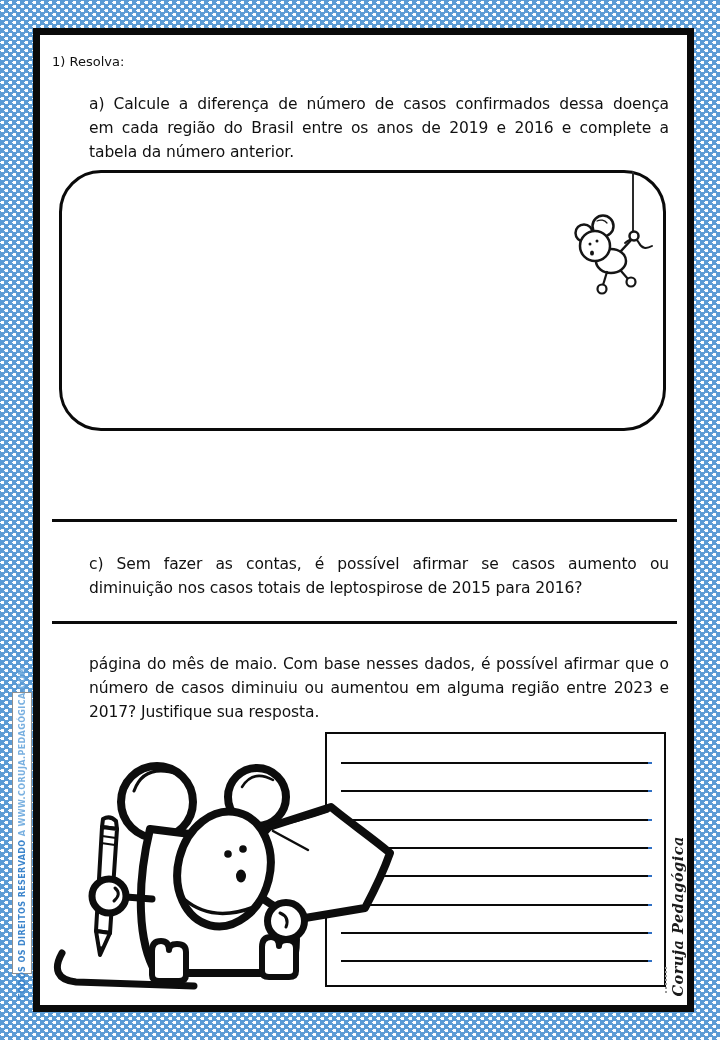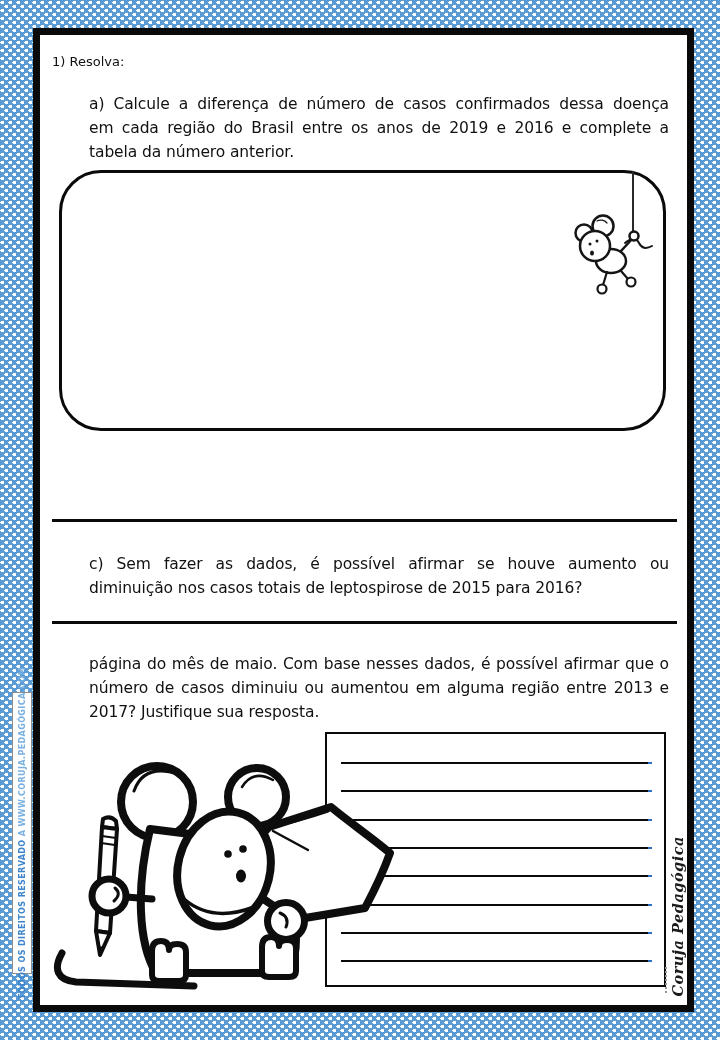--- a/index.html
+++ b/index.html
@@ -94,28 +94,28 @@
           <circle cx="36" cy="53" r="15" fill="#fff" stroke-width="2.5"></circle>
           <circle cx="31" cy="51" r="1.5" fill="#151515" stroke="none"></circle>
           <circle cx="38" cy="48" r="1.5" fill="#151515" stroke="none"></circle>
           <ellipse cx="33" cy="60" rx="2" ry="2.5" fill="#151515" stroke="none"></ellipse>
         </svg>
       </div>
 
       <div class="ans-line ans-b"></div>
 
       <div class="para qc">
-        <div class="tline">c) Sem fazer as dados, é possível afirmar se houve aumento ou</div>
+        <div class="tline">c) Sem fazer as contas, é possível afirmar se casos aumento ou</div>
         <div class="tline tlast">diminuição nos casos totais de leptospirose de 2015 para 2016?</div>
       </div>
       <div class="ans-line ans-c"></div>
 
       <div class="para qd">
         <div class="tline">página do mês de maio. Com base nesses dados, é possível afirmar que o</div>
-        <div class="tline">número de casos diminuiu ou aumentou em alguma região entre 2013 e</div>
+        <div class="tline">número de casos diminuiu ou aumentou em alguma região entre 2023 e</div>
         <div class="tline tlast">2017? Justifique sua resposta.</div>
       </div>
 
       <div class="linesbox">
           <div class="rule" style="top: 28px;"></div>
           <div class="rule" style="top: 56.3px;"></div>
           <div class="rule" style="top: 84.6px;"></div>
           <div class="rule" style="top: 112.9px;"></div>
           <div class="rule" style="top: 141.2px;"></div>
           <div class="rule" style="top: 169.5px;"></div>

